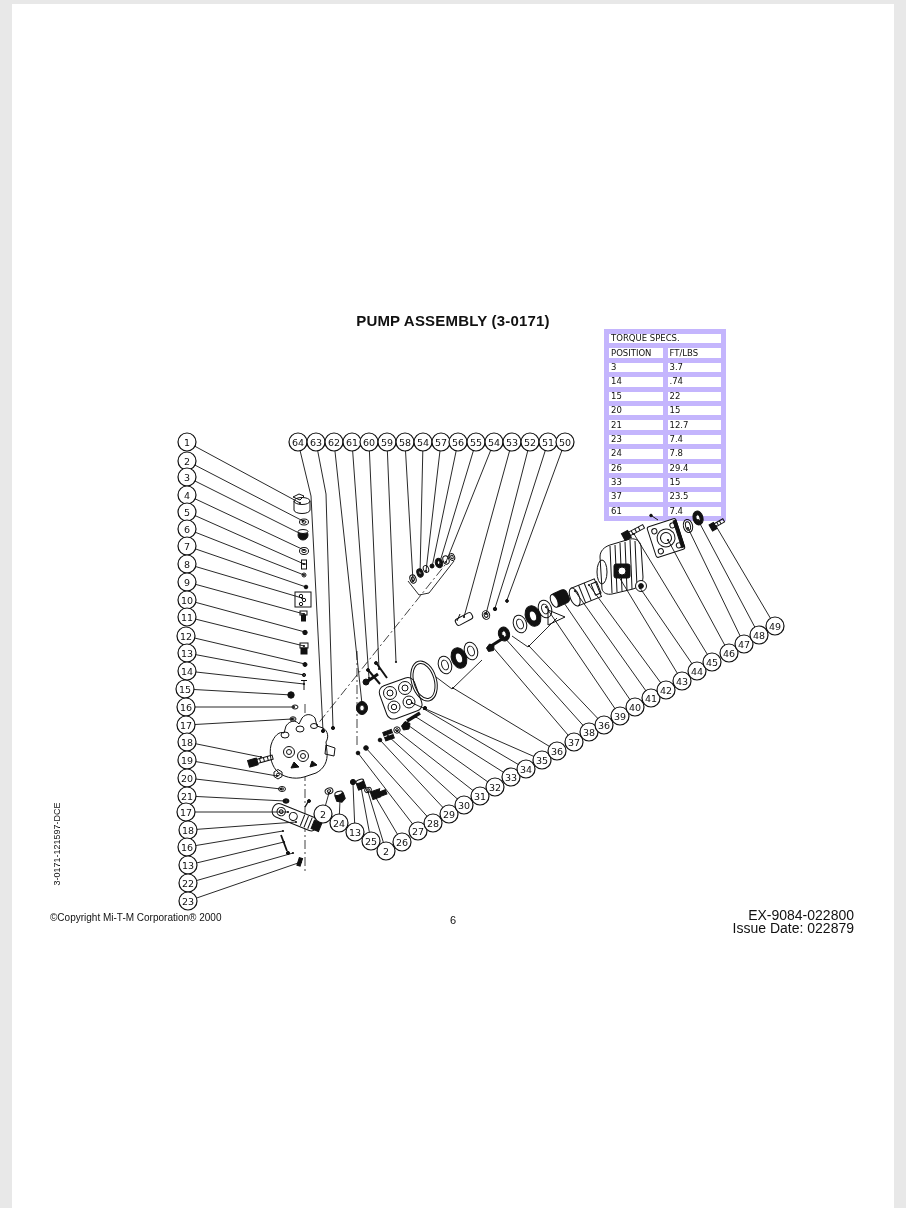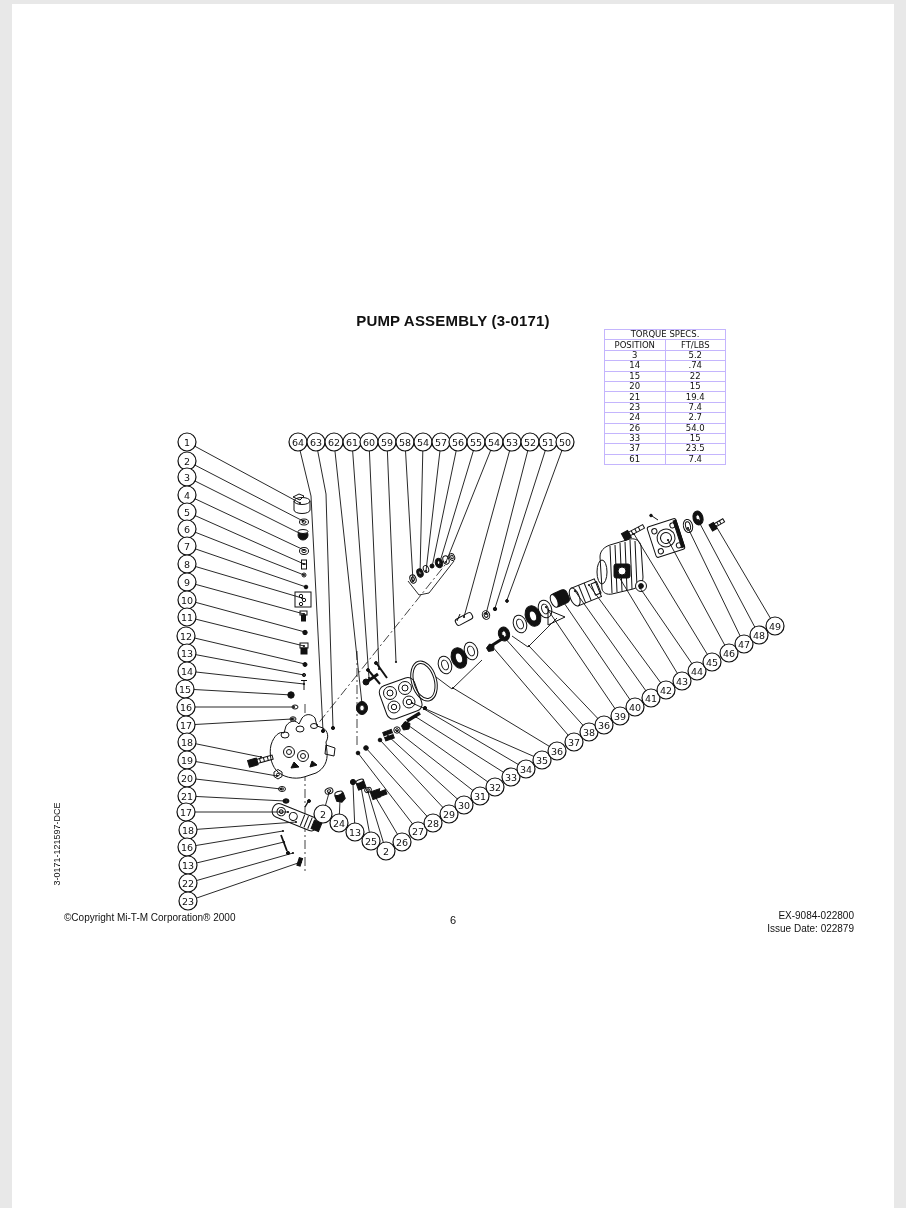--- a/index.html
+++ b/index.html
@@ -12,28 +12,28 @@
     position:absolute;top:308px;left:0;right:0;text-align:center;
     font-size:15px;font-weight:bold;letter-spacing:.2px;
     font-family:"Liberation Sans",sans-serif;
   }
   .torque{
     position:absolute;top:325px;left:592px;width:122px;
     border-collapse:collapse;table-layout:fixed;
     font-family:"DejaVu Sans",sans-serif;font-size:8.5px;line-height:9px;
   }
   .torque td{
-    border:1px solid #c4b5fd;text-align:center;padding:0 2px;height:9.4px;
+    border:5px solid #c4b5fd;text-align:left;padding:0 2px;height:9.4px;
     white-space:nowrap;overflow:hidden;
   }
   .torque .c1{width:56px}.torque .c2{width:62px}
   .diagram-svg{position:absolute;left:0;top:0;width:906px;height:1208px;}
-  .footer-left{position:absolute;left:52px;top:908px;font-size:10px;}
+  .footer-left{position:absolute;left:38px;top:908px;font-size:10px;}
   .footer-center{position:absolute;left:0;right:0;top:910px;text-align:center;font-size:11px;}
-  .footer-right{position:absolute;right:40px;top:905px;text-align:right;font-size:10px;line-height:13px;}
+  .footer-right{position:absolute;right:40px;top:905px;text-align:right;font-size:14px;line-height:13px;}
   .side-label{
     position:absolute;left:-14px;top:834px;width:120px;height:12px;
     text-align:center;font-size:9px;transform:rotate(-90deg);
     white-space:nowrap;
   }
 </style>
 </head>
 <body>
 
 <div class="page">
@@ -44,49 +44,49 @@
     <tbody>
       <tr>
         <td colspan="2">TORQUE SPECS.</td>
       </tr>
       <tr>
         <td class="c1">POSITION</td>
         <td class="c2">FT/LBS</td>
       </tr>
     <tr>
           <td class="c1">3</td>
-          <td class="c2">5.2</td>
+          <td class="c2">3.7</td>
         </tr>
         <tr>
           <td class="c1">14</td>
           <td class="c2">.74</td>
         </tr>
         <tr>
           <td class="c1">15</td>
           <td class="c2">22</td>
         </tr>
         <tr>
           <td class="c1">20</td>
           <td class="c2">15</td>
         </tr>
         <tr>
           <td class="c1">21</td>
-          <td class="c2">19.4</td>
+          <td class="c2">12.7</td>
         </tr>
         <tr>
           <td class="c1">23</td>
           <td class="c2">7.4</td>
         </tr>
         <tr>
           <td class="c1">24</td>
-          <td class="c2">2.7</td>
+          <td class="c2">7.8</td>
         </tr>
         <tr>
           <td class="c1">26</td>
-          <td class="c2">54.0</td>
+          <td class="c2">29.4</td>
         </tr>
         <tr>
           <td class="c1">33</td>
           <td class="c2">15</td>
         </tr>
         <tr>
           <td class="c1">37</td>
           <td class="c2">23.5</td>
         </tr>
         <tr>

